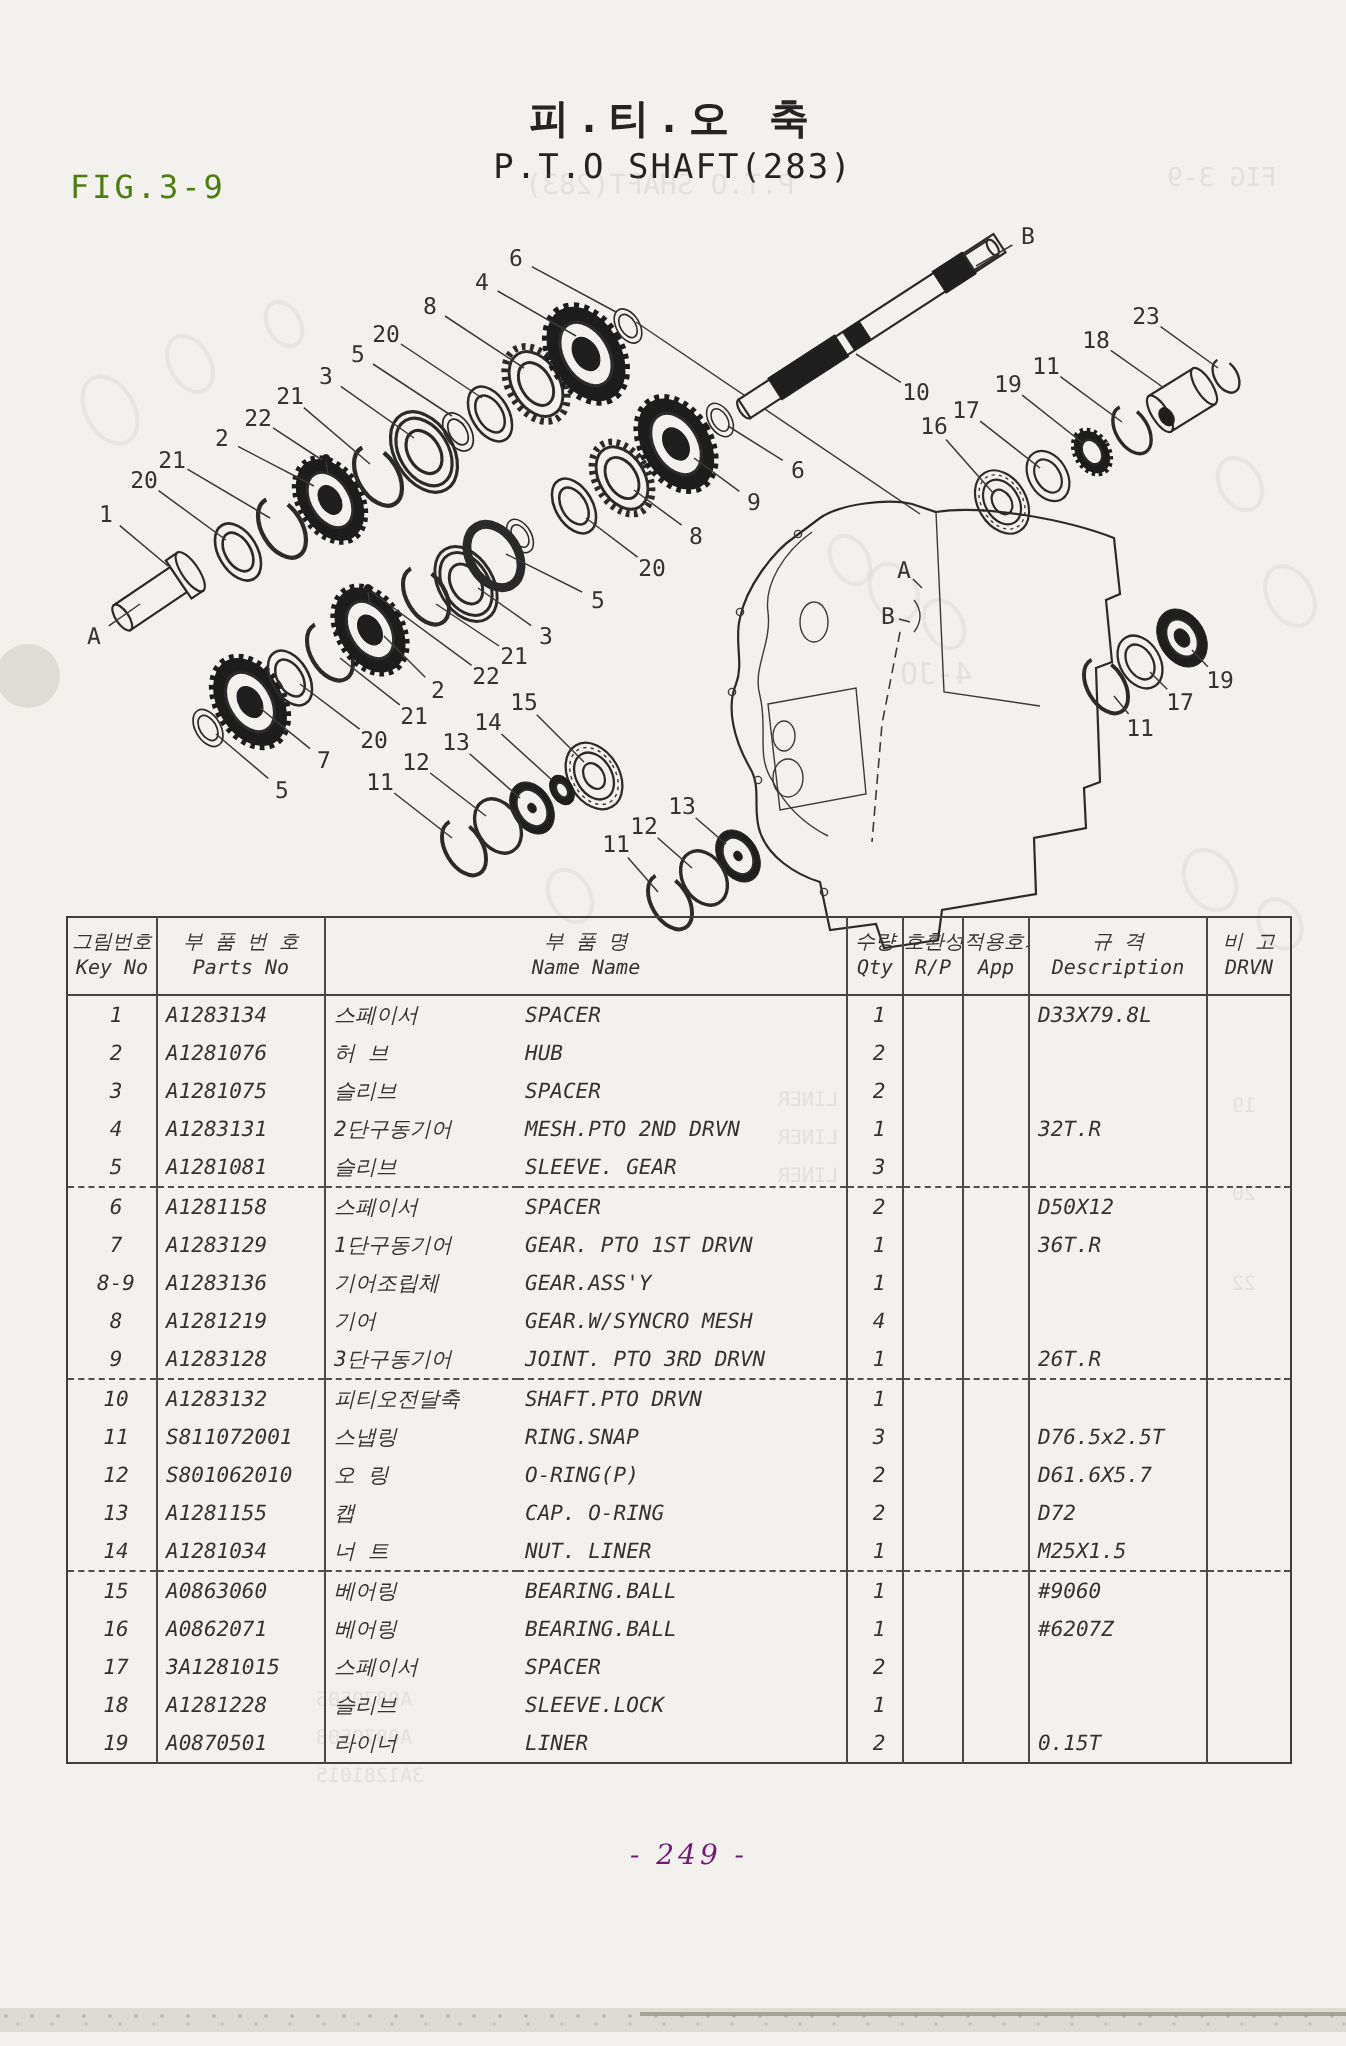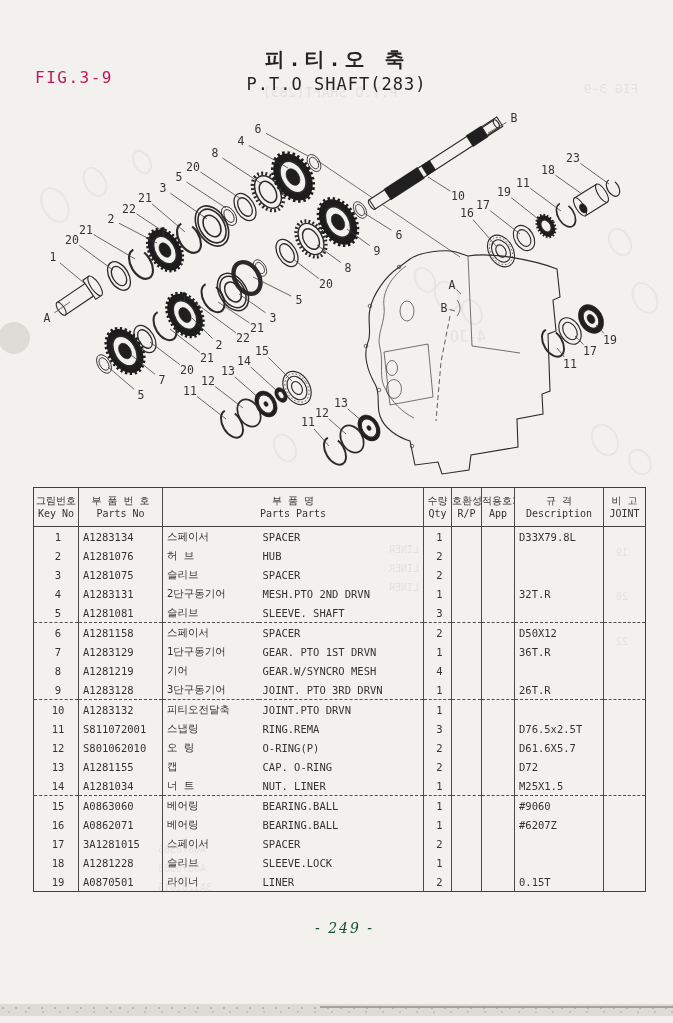--- a/index.html
+++ b/index.html
@@ -4,60 +4,60 @@
 <style>
   html,body{margin:0;padding:0;}
   body{
     width:673px;height:1023px;overflow:hidden;position:relative;
     background:#f2f1ee;
     font-family:"DejaVu Sans Mono","DejaVu Sans",monospace;
     color:#2f2f2f;
   }
   .abs{position:absolute;}
   
-  .fig-label{left:35px;top:68px;font-size:16px;letter-spacing:1.5px;color:#be185d;}
+  .fig-label{left:35px;top:84px;font-size:16px;letter-spacing:1.5px;color:#4d7c0f;}
   .title-kr{left:0;right:0;top:46px;text-align:center;font-size:20px;letter-spacing:4px;color:#242424;font-weight:bold;}
   .title-en{left:0;right:0;top:74px;text-align:center;font-size:17px;letter-spacing:1px;color:#242424;}
   
   svg.diagram{left:0;top:0;width:673px;height:1023px;}
   .ln{fill:none;stroke:#2b2b2b;stroke-width:1.1;}
   .thin{fill:none;stroke:#3a3a3a;stroke-width:0.7;}
   .lnf{fill:#f2f1ee;stroke:#2b2b2b;stroke-width:1.1;}
   .dk{fill:#1f1f1f;stroke:#1f1f1f;stroke-width:0.4;}
   .teeth{fill:#1d1d1d;stroke:#1d1d1d;stroke-width:3;stroke-dasharray:1.6 1.7;}
   .teethlight{fill:none;stroke:#2b2b2b;stroke-width:2.6;stroke-dasharray:1.4 1.7;}
   .snapln{fill:none;stroke:#2b2b2b;stroke-width:1.7;stroke-dasharray:86 14;stroke-dashoffset:10;}
   .oring{fill:none;stroke:#2b2b2b;stroke-width:1.7;}
   .thickring{fill:none;stroke:#2a2a2a;stroke-width:4.4;}
   .dash{fill:none;stroke:#3a3a3a;stroke-width:0.8;stroke-dasharray:5 3;}
   .callout{font-family:"DejaVu Sans Mono",monospace;font-size:11.5px;fill:#333;text-anchor:middle;}
   .leader{stroke:#3a3a3a;stroke-width:0.75;}
   .ghost{fill:#7d7d70;opacity:0.13;text-anchor:middle;font-family:"DejaVu Sans Mono",monospace;}
   .ghost-shape{fill:none;stroke:#8b8b80;stroke-width:2;opacity:0.10;}
   .smudge{fill:#a9a59b;opacity:0.28;stroke:none;}
   
-  .table-wrap{left:33px;top:487px;}
+  .table-wrap{left:33px;top:458px;font-style:italic;}
   table.parts{border-collapse:collapse;table-layout:fixed;width:612px;
     font-size:10.5px;color:#333;background:transparent;
     border:1.4px solid #3f3f3f;}
   table.parts th,table.parts td{
     border-left:1px solid #4a4a4a;white-space:nowrap;overflow:hidden;
     font-weight:normal;padding:0;}
   table.parts .no-left{border-left:none;}
   table.parts thead th{border-bottom:1.2px solid #444;height:38px;
     text-align:center;vertical-align:middle;line-height:1.3;font-size:10px;}
   table.parts td{height:19px;padding-left:4px;}
   td.c-key{text-align:center;padding-left:0;}
   td.c-qty{text-align:center;padding-left:0;}
   td.c-name_en{border-left:none !important;padding-left:7px;}
   tr.group-end td{border-bottom:1px dashed #4f4f4f;}
   
   .page-number{left:16px;right:0;top:920px;text-align:center;
     font-family:"DejaVu Serif",serif;font-style:italic;font-size:14px;
-    letter-spacing:2px;color:#14532d;}
+    letter-spacing:2px;color:#701a75;}
   .scan-band{left:0;top:1004px;width:673px;height:12px;background:#dedbd4;
     background-image:radial-gradient(circle at 3px 4px,#b9b6ad 0.7px,transparent 1px),
       radial-gradient(circle at 9px 8px,#c6c3ba 0.7px,transparent 1px);
     background-size:13px 11px,17px 9px;}
   .scan-line{left:320px;top:1006px;width:353px;height:2px;background:#98958c;opacity:.8;}
 </style>
 </head>
 <body>
 
 <div class="abs fig-label">FIG.3-9</div>
@@ -345,31 +345,31 @@
         <col style="width:89px">
         <col style="width:42px">
     </colgroup>
     <thead>
       <tr>
         <th class="no-left">
           <span>그림번호</span><br><span>Key No</span></th>
         <th>
           <span>부 품 번 호</span><br><span>Parts No</span></th>
         <th colspan="2">
-          <span>부  품  명</span><br><span>Parts Parts</span></th>
+          <span>부  품  명</span><br><span>Name Name</span></th>
         <th>
           <span>수량</span><br><span>Qty</span></th>
         <th>
           <span>호환성</span><br><span>R/P</span></th>
         <th>
           <span>적용호기</span><br><span>App</span></th>
         <th>
           <span>규  격</span><br><span>Description</span></th>
         <th>
-          <span>비 고</span><br><span>JOINT</span></th>
+          <span>비 고</span><br><span>DRVN</span></th>
       </tr>
     </thead>
     <tbody>
         <tr>
           <td class="c-key no-left">1</td>
           <td class="c-parts_no">A1283134</td>
           <td class="c-name_kr">스페이서</td>
           <td class="c-name_en">SPACER</td>
           <td class="c-qty">1</td>
           <td class="c-rp"></td>
@@ -407,21 +407,21 @@
           <td class="c-qty">1</td>
           <td class="c-rp"></td>
           <td class="c-app"></td>
           <td class="c-desc">32T.R</td>
           <td class="c-rema"></td>
         </tr>
         <tr class="group-end">
           <td class="c-key no-left">5</td>
           <td class="c-parts_no">A1281081</td>
           <td class="c-name_kr">슬리브</td>
-          <td class="c-name_en">SLEEVE. SHAFT</td>
+          <td class="c-name_en">SLEEVE. GEAR</td>
           <td class="c-qty">3</td>
           <td class="c-rp"></td>
           <td class="c-app"></td>
           <td class="c-desc"></td>
           <td class="c-rema"></td>
         </tr>
         <tr>
           <td class="c-key no-left">6</td>
           <td class="c-parts_no">A1281158</td>
           <td class="c-name_kr">스페이서</td>
@@ -434,20 +434,31 @@
         </tr>
         <tr>
           <td class="c-key no-left">7</td>
           <td class="c-parts_no">A1283129</td>
           <td class="c-name_kr">1단구동기어</td>
           <td class="c-name_en">GEAR. PTO 1ST DRVN</td>
           <td class="c-qty">1</td>
           <td class="c-rp"></td>
           <td class="c-app"></td>
           <td class="c-desc">36T.R</td>
+          <td class="c-rema"></td>
+        </tr>
+        <tr>
+          <td class="c-key no-left">8-9</td>
+          <td class="c-parts_no">A1283136</td>
+          <td class="c-name_kr">기어조립체</td>
+          <td class="c-name_en">GEAR.ASS'Y</td>
+          <td class="c-qty">1</td>
+          <td class="c-rp"></td>
+          <td class="c-app"></td>
+          <td class="c-desc"></td>
           <td class="c-rema"></td>
         </tr>
         <tr>
           <td class="c-key no-left">8</td>
           <td class="c-parts_no">A1281219</td>
           <td class="c-name_kr">기어</td>
           <td class="c-name_en">GEAR.W/SYNCRO MESH</td>
           <td class="c-qty">4</td>
           <td class="c-rp"></td>
           <td class="c-app"></td>
@@ -462,32 +473,32 @@
           <td class="c-qty">1</td>
           <td class="c-rp"></td>
           <td class="c-app"></td>
           <td class="c-desc">26T.R</td>
           <td class="c-rema"></td>
         </tr>
         <tr>
           <td class="c-key no-left">10</td>
           <td class="c-parts_no">A1283132</td>
           <td class="c-name_kr">피티오전달축</td>
-          <td class="c-name_en">JOINT.PTO DRVN</td>
+          <td class="c-name_en">SHAFT.PTO DRVN</td>
           <td class="c-qty">1</td>
           <td class="c-rp"></td>
           <td class="c-app"></td>
           <td class="c-desc"></td>
           <td class="c-rema"></td>
         </tr>
         <tr>
           <td class="c-key no-left">11</td>
           <td class="c-parts_no">S811072001</td>
           <td class="c-name_kr">스냅링</td>
-          <td class="c-name_en">RING.REMA</td>
+          <td class="c-name_en">RING.SNAP</td>
           <td class="c-qty">3</td>
           <td class="c-rp"></td>
           <td class="c-app"></td>
           <td class="c-desc">D76.5x2.5T</td>
           <td class="c-rema"></td>
         </tr>
         <tr>
           <td class="c-key no-left">12</td>
           <td class="c-parts_no">S801062010</td>
           <td class="c-name_kr">오 링</td>

